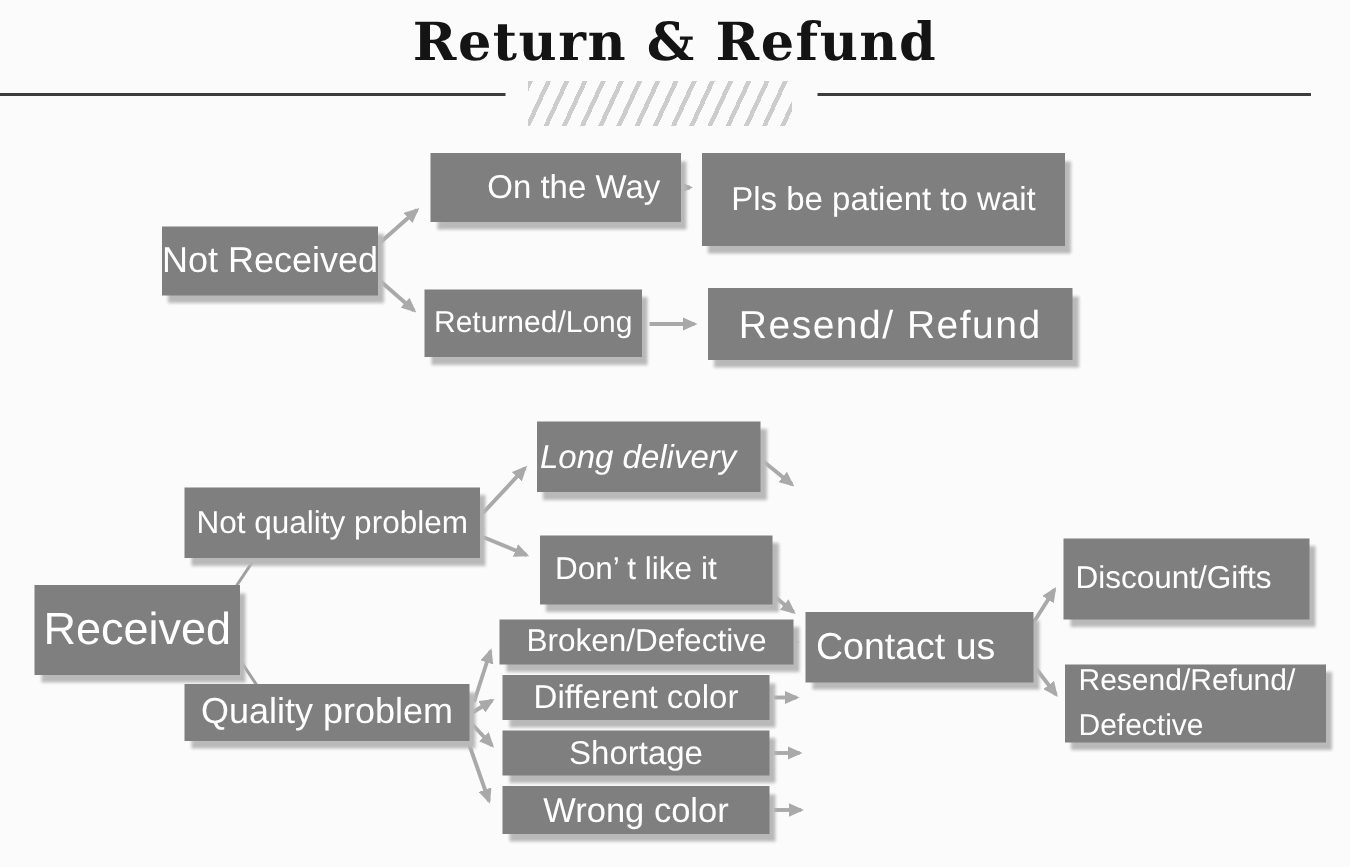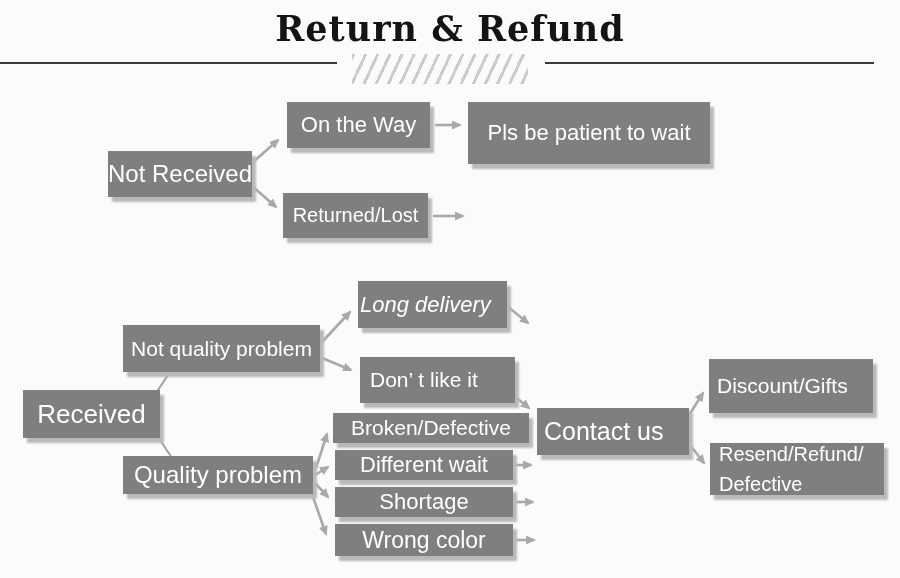--- a/index.html
+++ b/index.html
@@ -27,25 +27,25 @@
     background:repeating-linear-gradient(115deg, var(--hatch) 0 3px, transparent 3px 11px);
   }
   svg.wires{position:absolute; left:0; top:0; width:900px; height:578px;}
   .node{
     position:absolute; background:var(--box-gray); color:var(--box-text);
     display:flex; align-items:center; justify-content:center;
     white-space:nowrap; box-shadow:4px 5px 2px var(--shadow);
   }
   .node.left{justify-content:flex-start;}
   #n-not-received   {left:108px; top:151px; width:144px; height:46px; font-size:24px;}
-  #n-on-the-way     {left:287px; top:102px; width:143px; height:46px; font-size:22px;}
+  #n-on-the-way     {left:287px; top:102px; width:143px; height:46px; font-size:22px;padding-left:24px;}
   #n-pls-wait       {left:468px; top:102px; width:242px; height:62px; font-size:22px;}
   #n-returned-lost  {left:283px; top:193px; width:145px; height:45px; font-size:20px;}
   #n-resend-refund  {left:472px; top:192px; width:243px; height:48px; font-size:26px; letter-spacing:1px;}
-  #n-received       {left:23px;  top:390px; width:137px; height:48px; font-size:26px;}
+  #n-received       {left:23px;  top:390px; width:137px; height:60px; font-size:30px;}
   #n-not-quality    {left:123px; top:325px; width:197px; height:47px; font-size:21px;}
   #n-quality        {left:123px; top:456px; width:190px; height:38px; font-size:24px;}
   #n-long-delivery  {left:358px; top:281px; width:147px; height:47px; font-size:22px; padding-left:2px;font-style:italic;}
   #n-dont-like      {left:360px; top:357px; width:145px; height:46px; font-size:21px; padding-left:10px;}
   #n-broken         {left:333px; top:413px; width:196px; height:30px; font-size:21px;}
   #n-different-color{left:335px; top:450px; width:178px; height:30px; font-size:22px;}
   #n-shortage       {left:335px; top:487px; width:178px; height:30px; font-size:22px;}
   #n-wrong-items    {left:335px; top:524px; width:178px; height:32px; font-size:23px;}
   #n-contact-us     {left:537px; top:408px; width:145px; height:47px; font-size:25px; padding-left:7px;}
   #n-discount-gifts {left:709px; top:359px; width:156px; height:54px; font-size:21px; padding-left:8px;}
@@ -97,42 +97,45 @@
   <div class="node" id="n-not-received">
     <span>Not Received</span>
   </div>
   <div class="node" id="n-on-the-way">
     <span>On the Way</span>
   </div>
   <div class="node" id="n-pls-wait">
     <span>Pls be patient to wait</span>
   </div>
   <div class="node" id="n-returned-lost">
-    <span>Returned/Lost</span>
+    <span>Returned/Long</span>
+  </div>
+  <div class="node" id="n-resend-refund">
+    <span>Resend/ Refund</span>
   </div>
   <div class="node" id="n-received">
     <span>Received</span>
   </div>
   <div class="node" id="n-not-quality">
     <span>Not quality problem</span>
   </div>
   <div class="node" id="n-quality">
     <span>Quality problem</span>
   </div>
   <div class="node left" id="n-long-delivery">
     <span>Long delivery</span>
   </div>
   <div class="node left" id="n-dont-like">
     <span>Don’ t like it</span>
   </div>
   <div class="node" id="n-broken">
     <span>Broken/Defective</span>
   </div>
   <div class="node" id="n-different-color">
-    <span>Different wait</span>
+    <span>Different color</span>
   </div>
   <div class="node" id="n-shortage">
     <span>Shortage</span>
   </div>
   <div class="node" id="n-wrong-items">
     <span>Wrong color</span>
   </div>
   <div class="node left" id="n-contact-us">
     <span>Contact us</span>
   </div>

